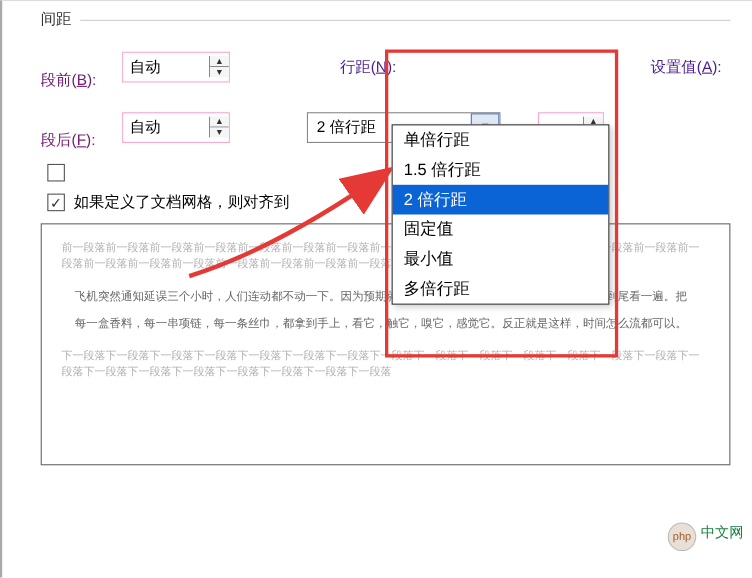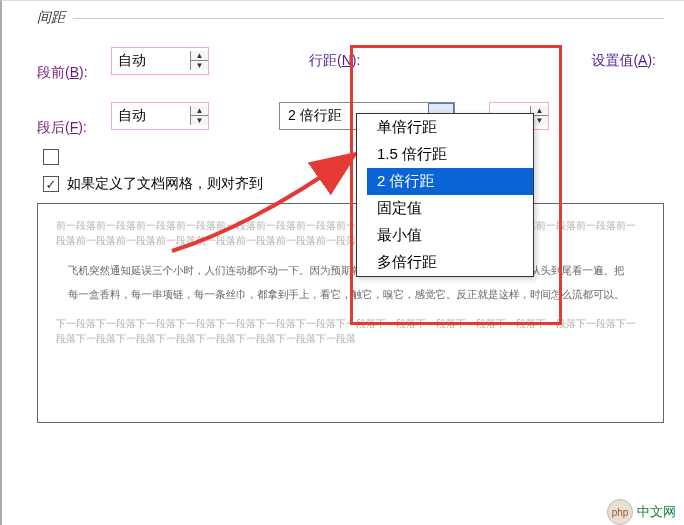--- a/index.html
+++ b/index.html
@@ -13,21 +13,20 @@
       overflow: hidden;
       border-left: 2px solid #aaa;
       border-top: 1px solid #ddd;
     }
     .content { padding: 8px 20px 20px 35px; }
 
     .section-title-row {
       display: flex;
       align-items: center;
       margin-bottom: 12px;
-      font-style: italic;
     }
     .section-title { color: #333; margin-right: 8px; }
     .hline { flex: 1; height: 1px; background: #ccc; }
 
     .row { display: flex; align-items: center; margin-bottom: 12px; }
     .label { min-width: 70px; color: #701a75; margin-top: 25px; }
     .label-right { color: #4c1d95; }
     .gap { width: 100px; }
 
     .spinner {
@@ -102,26 +101,25 @@
       width: 212px;
       height: 280px;
       pointer-events: none;
       z-index: 50;
     }
 
     .dropdown {
       position: absolute;
       top: 112px;
       left: 354px;
-      width: 178px;
+      width: 198px;
       background: #fff;
       border: 1px solid #333;
       z-index: 40;
       box-shadow: 2px 2px 6px rgba(0,0,0,0.2);
-      padding-left: 10px;
     }
     .dropdown-item {
       padding: 4px 10px;
       font-size: 15px;
       cursor: pointer;
     }
     .dropdown-item.selected {
       background: #0a64d6;
       color: #fff;
     }
@@ -166,24 +164,23 @@
       top: 135px;
       left: 160px;
       width: 200px;
       height: 120px;
       pointer-events: none;
       z-index: 30;
     }
 
     .watermark {
       position: absolute;
-      bottom: 0;
+      bottom: 24px;
       right: 8px;
       display: flex;
-      align-items: center;
       z-index: 60;
     }
     .watermark-logo {
       width: 26px;
       height: 26px;
       border-radius: 50%;
       background: #e8e0d4;
       border: 1px solid #bbb;
       display: flex;
       align-items: center;

